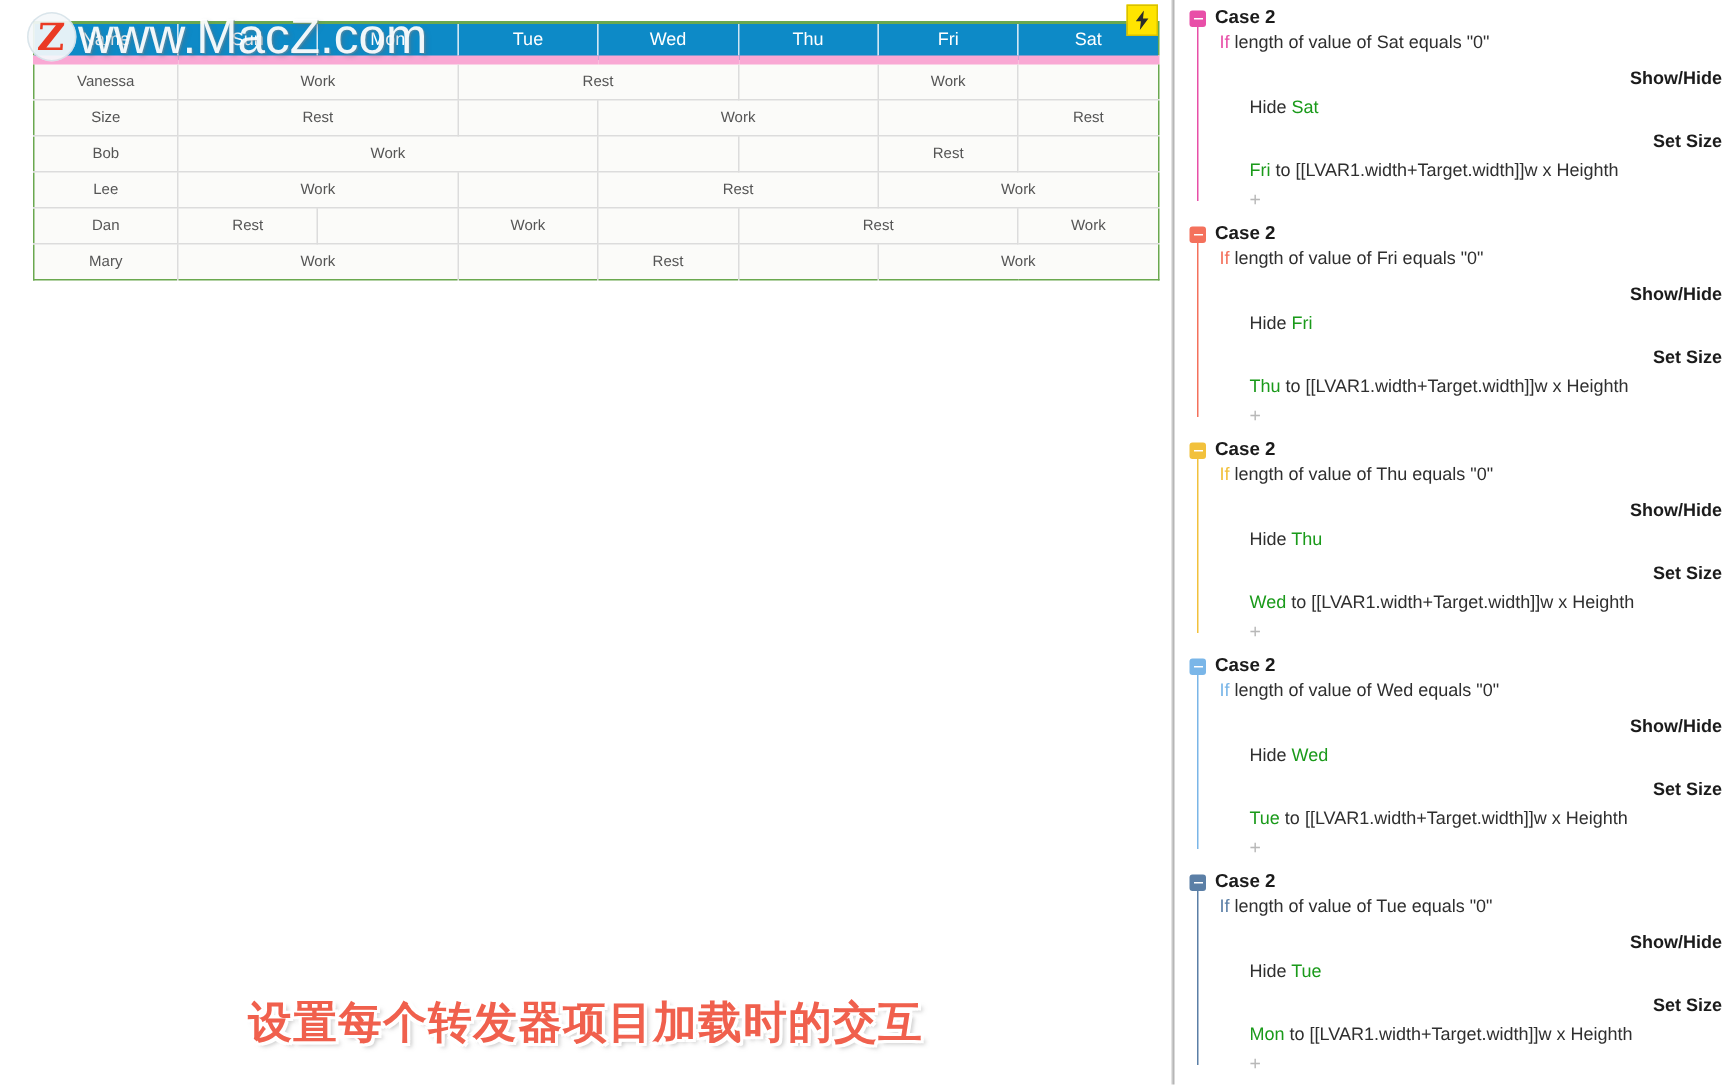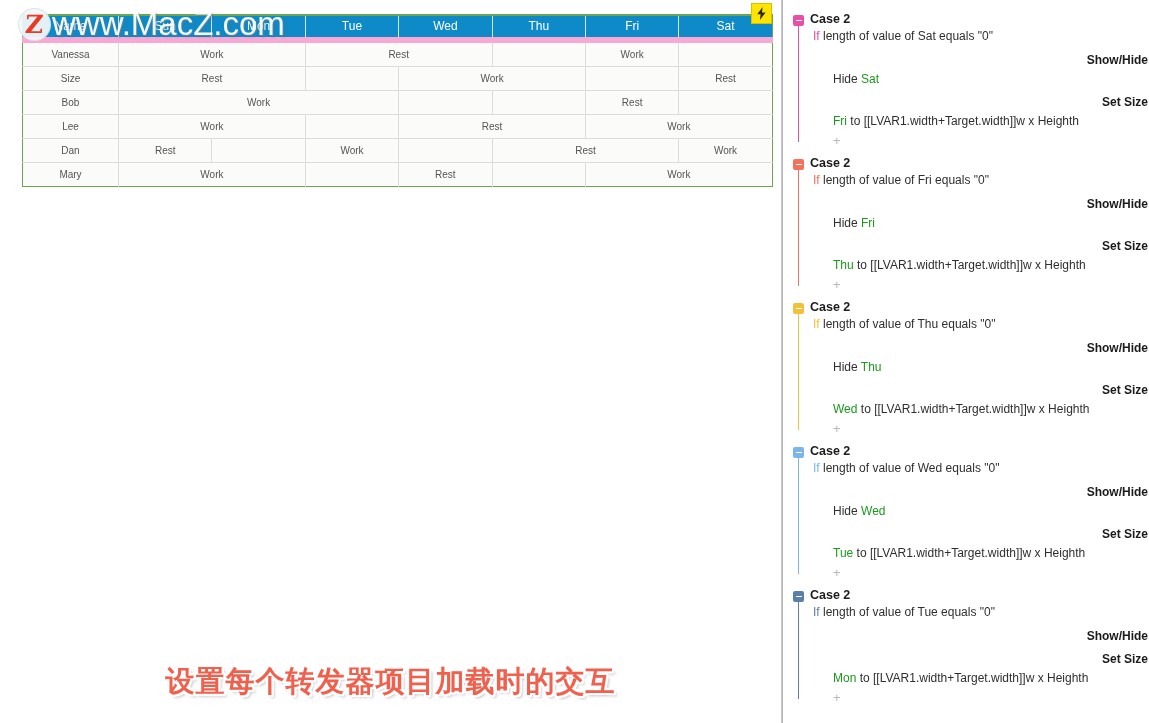--- a/index.html
+++ b/index.html
@@ -146,21 +146,21 @@
   
   #panel {
     position: relative;
     width: 366px; height: 723px;
     background: #ffffff;
     box-sizing: border-box;
     border-left: 1px solid #b6b6b6;
     overflow: hidden;
     font-size: 12px;
   }
-  #panel-scroll { padding: 0; margin-top: 8px; }
+  #panel-scroll { padding: 0; }
 
   .case-block {
     position: relative;
     padding-left: 27px;
     padding-bottom: 2px;
   }
   .case-rail {
     position: absolute;
     left: 15px; top: 12px; bottom: 10px;
     width: 1px;
@@ -377,20 +377,21 @@
           <div class="plus-row"><span class="plus">+</span></div>
         </div>
         <div class="case-block">
           <div class="case-rail" style="background:#5b7fa6"></div>
           <div class="case-toggle" style="background:#5b7fa6">
             <i></i>
           </div>
           <div class="case-title">Case 2</div>
           <div class="case-cond"><span class="kw" style="color:#5b7fa6">If</span> <span>length of value of Tue equals "0"</span></div>
           <div class="act-head">Show/Hide</div>
+          <div class="act-line"><span>Hide</span> <span class="tgt">Tue</span></div>
           <div class="act-head">Set Size</div>
           <div class="act-line"><span class="tgt">Mon</span> <span>to [[LVAR1.width+Target.width]]w x Heighth</span></div>
           <div class="plus-row"><span class="plus">+</span></div>
         </div>
       </div>
   </div>
 
 </div>
 
 </body></html>

